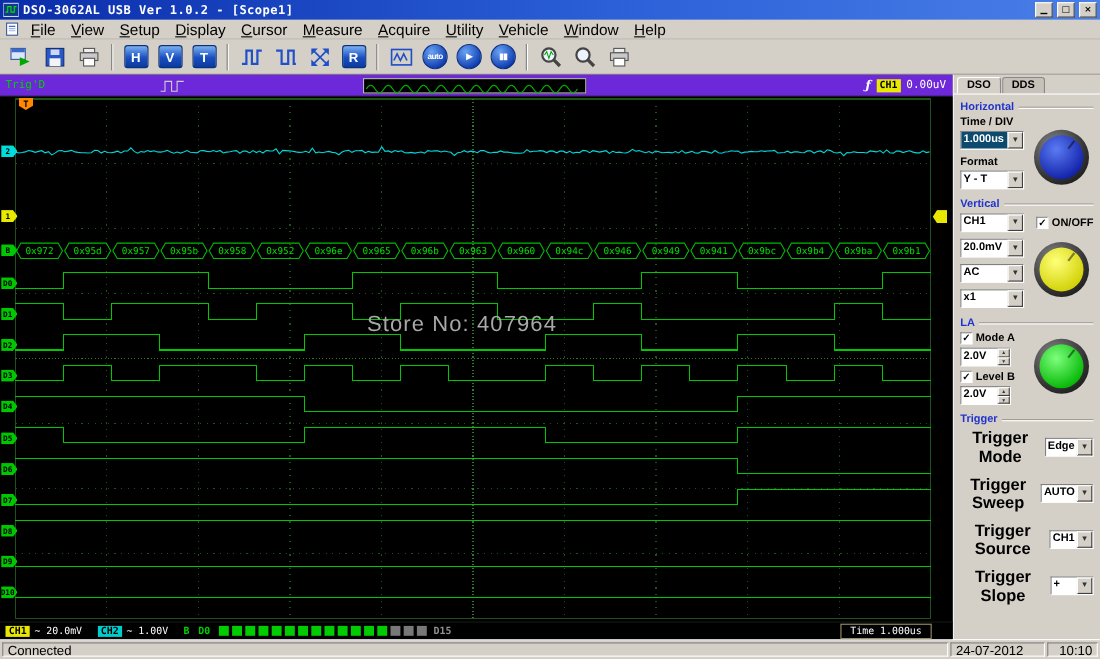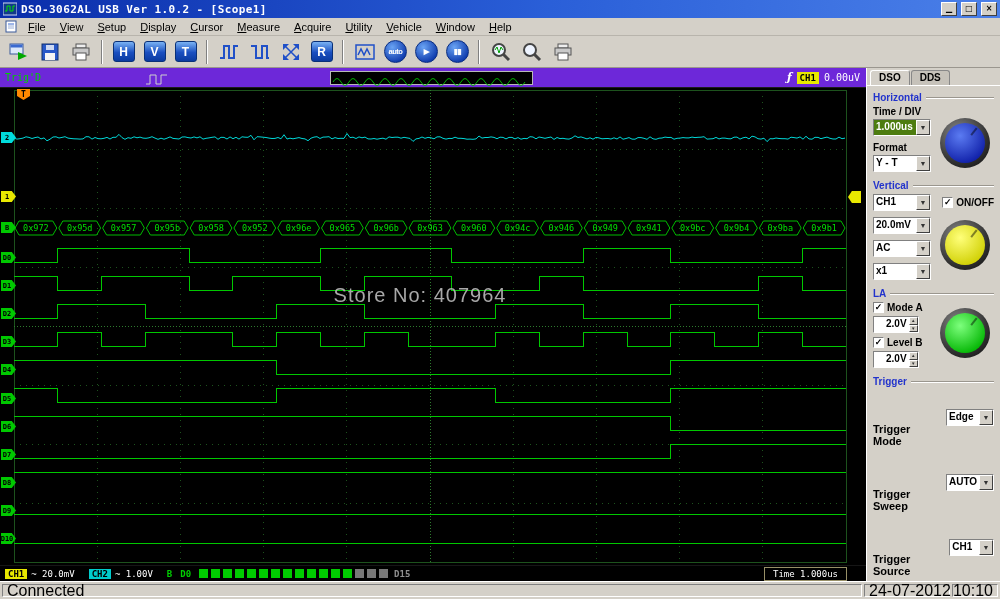--- a/index.html
+++ b/index.html
@@ -8,21 +8,21 @@
 .window{width:1000px;height:599px;display:flex;flex-direction:column;}
 
 
 .titlebar{height:18px;background:linear-gradient(90deg,#0a2daa,#2a5fd8 55%,#4a7fe8);display:flex;align-items:center;padding:0 3px;gap:4px;flex:0 0 auto;}
 .titlebar .title{color:#fff;font:bold 11px "DejaVu Sans Mono",monospace;letter-spacing:.4px;flex:1;white-space:nowrap;overflow:hidden;}
 .winbtn{width:16px;height:14px;background:#d4d0c8;border:1px solid;border-color:#fff #404040 #404040 #fff;font:bold 8px "DejaVu Sans",sans-serif;line-height:10px;text-align:center;padding:0;color:#000;}
 
 
 .menubar{height:18px;background:#d4d0c8;display:flex;align-items:center;padding-left:3px;border-bottom:1px solid #b8b4ac;flex:0 0 auto;}
 .menu-icon{width:16px;height:14px;display:flex;align-items:center;justify-content:center;margin-right:2px;}
-.menu-item{font-size:11px;padding:1px 7px;color:#000;white-space:nowrap;}
+.menu-item{font-size:14px;padding:1px 7px;color:#000;white-space:nowrap;}
 
 
 .toolbar{height:32px;display:flex;align-items:center;padding:2px 4px;gap:2px;background:#d4d0c8;border-bottom:1px solid #9a968e;flex:0 0 auto;}
 .tb-btn{width:29px;height:27px;background:transparent;border:1px solid transparent;display:flex;align-items:center;justify-content:center;padding:0;}
 .tb-letter{width:22px;height:21px;border-radius:3px;background:linear-gradient(#7ab2f4,#1a4fc0 55%,#0a3aa0);color:#fff;font:bold 12px "Liberation Sans",sans-serif;display:flex;align-items:center;justify-content:center;border:1px solid #093078;}
 .tb-circle{width:23px;height:23px;border-radius:50%;background:radial-gradient(circle at 35% 30%,#6aa4f4,#0f3cae 75%);color:#fff;font:bold 7.5px "Liberation Sans",sans-serif;display:flex;align-items:center;justify-content:center;border:1px solid #0a2d80;letter-spacing:-.5px;}
 .tb-sep{width:0;height:24px;border-left:1px solid #808080;border-right:1px solid #fff;margin:0 4px;}
 
 
 .main{flex:1;display:flex;min-height:0;}
@@ -61,42 +61,42 @@
 .panel-tabs{display:flex;padding:2px 3px 0;gap:1px;flex:0 0 auto;}
 .tab{font-size:10px;padding:1px 8px 2px;border:1px solid #888;border-bottom:none;border-radius:3px 3px 0 0;background:#c6c2ba;color:#000;}
 .tab.active{background:#d4d0c8;border-color:#fff #888 #d4d0c8 #fff;}
 .panel-body{flex:1;border-top:1px solid #fff;padding:2px 6px;}
 .ghd{display:flex;align-items:center;gap:4px;margin:4px 0 3px;color:#2233cc;}
 .ghd i{flex:1;height:2px;border-top:1px solid #9a968e;border-bottom:1px solid #fff;}
 .group{position:relative;}
 .lbl{margin:3px 0 2px;color:#000;}
 .combo{width:58px;height:17px;border:1px solid;border-color:#808080 #fff #fff #808080;background:#fff;display:flex;margin-bottom:6px;}
 .combo-val{flex:1;padding:1px 2px;font-size:10px;white-space:nowrap;overflow:hidden;color:#000;}
-.combo-val.hl{background:#4d7c0f;color:#fff;}
+.combo-val.hl{background:#0c4a6e;color:#fff;}
 .combo-arrow{width:14px;background:#d4d0c8;font-size:7px;display:flex;align-items:center;justify-content:center;color:#333;border:1px solid;border-color:#fff #404040 #404040 #fff;}
 .knob{position:absolute;width:50px;height:50px;border-radius:50%;background:radial-gradient(circle at 36% 30%,#888,#333 60%,#0a0a0a);right:4px;}
 .knob::before{content:"";position:absolute;inset:5px;border-radius:50%;}
 .knob::after{content:"";position:absolute;left:24px;top:6px;width:2px;height:9px;background:rgba(0,0,0,.45);transform:rotate(38deg);transform-origin:1px 19px;}
 .knob-blue::before{background:radial-gradient(circle at 38% 32%,#5b7bf2,#0f1fa8 78%);}
 .knob-yellow::before{background:radial-gradient(circle at 38% 32%,#ffff7a,#cfcf00 80%);}
 .knob-green::before{background:radial-gradient(circle at 38% 32%,#7dff7d,#00b400 80%);}
 .chk{display:flex;align-items:center;gap:3px;margin:3px 0;color:#000;}
 .chk .box{width:11px;height:11px;background:#fff;border:1px solid;border-color:#808080 #fff #fff #808080;font-size:9px;line-height:9px;text-align:center;color:#000;}
-.spin{width:46px;height:17px;border:1px solid;border-color:#808080 #fff #fff #808080;background:#fff;display:flex;margin:1px 0 4px;padding-left:10px;}
+.spin{width:46px;height:17px;border:1px solid;border-color:#808080 #fff #fff #808080;background:#fff;display:flex;margin:1px 0 4px;}
 .spin-val{flex:1;padding:1px 2px;color:#000;}
 .spin-btns{width:11px;display:flex;flex-direction:column;}
 .spin-btns i{flex:1;background:#d4d0c8;border:1px solid;border-color:#fff #404040 #404040 #fff;font-size:4.5px;font-style:normal;display:flex;align-items:center;justify-content:center;color:#333;}
 .vrow{display:flex;align-items:flex-start;justify-content:space-between;}
 .trow{display:flex;align-items:center;justify-content:flex-end;gap:4px;margin:0 0 8px;}
-.tlbl{font-size:11px;color:#000;text-align:left;margin-top:33px;}
+.tlbl{font-size:15px;color:#000;text-align:center;}
 .tcombo{width:48px;margin-bottom:2px;}
 
 
 .statusbar{height:18px;background:#d4d0c8;display:flex;gap:2px;padding:2px;border-top:1px solid #fff;flex:0 0 auto;}
-.sb-cell{border:1px solid;border-color:#808080 #fff #fff #808080;font-size:16px;padding:0 4px;display:flex;align-items:center;color:#000;white-space:nowrap;}
+.sb-cell{border:1px solid;border-color:#808080 #fff #fff #808080;font-size:12px;padding:0 4px;display:flex;align-items:center;color:#000;white-space:nowrap;}
 .sb-left{flex:1;}
 .sb-date{width:86px;}
 .sb-time{width:46px;justify-content:flex-end;}
 </style>
 </head>
 <body>
 
 <div class="window">
 
   <div class="titlebar">

